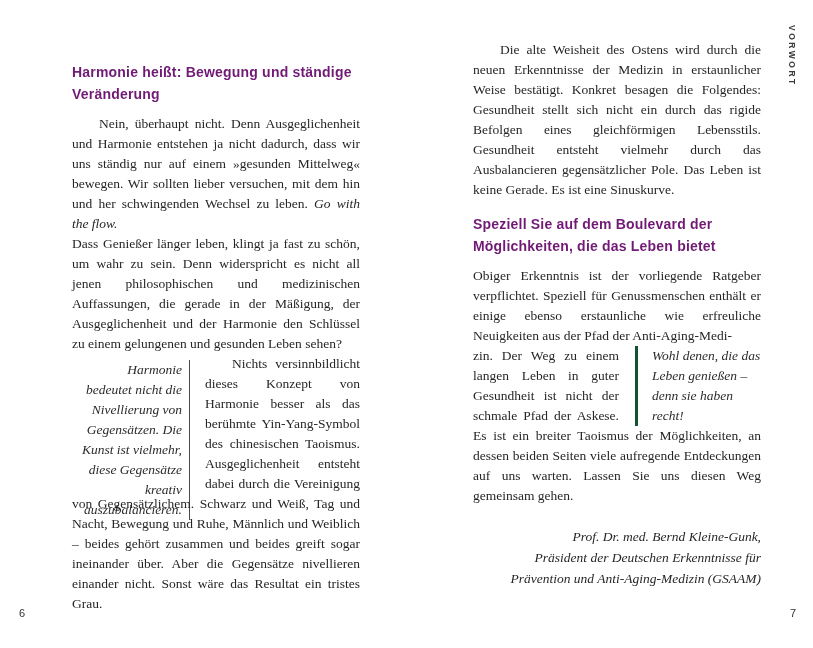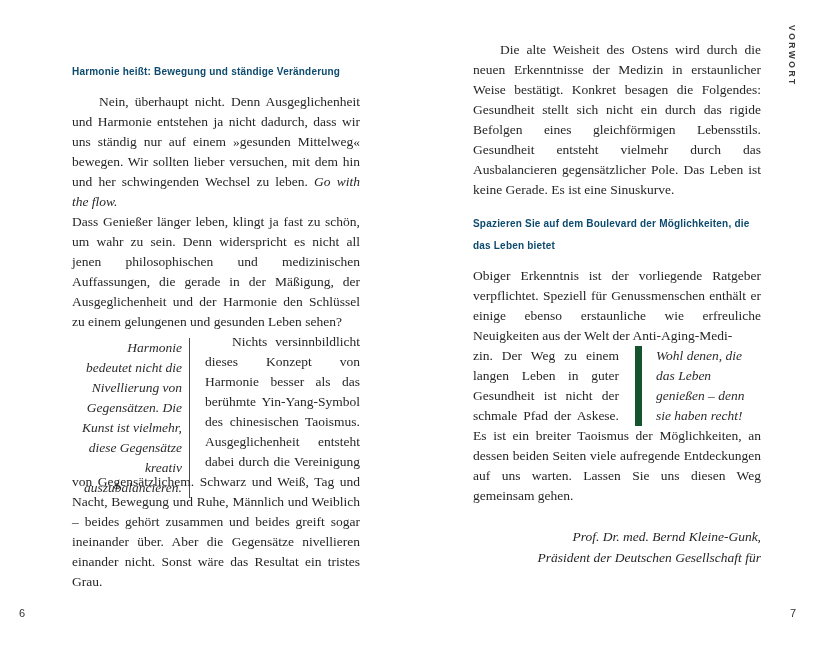--- a/index.html
+++ b/index.html
@@ -23,24 +23,24 @@
     -webkit-hyphens: auto;
   }
   .left-col  { left: 72px; }
   .right-col { left: 449px; margin-left: 24px; }
 
   .para { margin: 0; }
   .indent { text-indent: 27px; }
 
   h2.sec-heading {
     font-family: "Liberation Sans", sans-serif;
-    font-size: 10px;
+    font-size: 14px;
     line-height: 22px;
     font-weight: bold;
-    color: #0c4a6e;
+    color: #701a75;
     letter-spacing: 0.2px;
     text-align: left;
     margin: 0;
   }
   .left-col h2.sec-heading  { margin: 21px 0 9px 0; }
   .right-col h2.sec-heading { margin: 13px 0 9px 0; }
 
   .ital { font-style: italic; }
 
   
@@ -64,21 +64,21 @@
   }
   
   .note-float-right {
     float: right;
     width: 142px;
     height: 76px;
     box-sizing: border-box;
   }
   .note-inner-right {
     margin-left: 16px;
-    border-left: 7px solid #14532d;
+    border-left: 3px solid #14532d;
     padding-left: 14px;
     text-align: left;
     font-style: italic;
     font-size: 13.5px;
     line-height: 20px;
     color: #2b2b2b;
   }
 
   .signature {
     margin-top: 20px;
@@ -126,34 +126,35 @@
     <div class="note-float-left">
       <div class="note-inner-left">Harmonie bedeutet nicht die Nivellierung von Gegensätzen. Die Kunst ist vielmehr, diese Gegensätze kreativ auszubalancieren.</div>
     </div>
     <span>Nichts versinnbildlicht dieses Konzept von Harmonie besser als das berühmte Yin-Yang-Symbol des chinesischen Taoismus. Ausgeglichenheit entsteht dabei durch die Vereinigung von Gegensätzlichem. Schwarz und Weiß, Tag und Nacht, Bewegung und Ruhe, Männlich und Weiblich – beides gehört zusammen und beides greift sogar ineinander über. Aber die Gegensätze nivellieren einander nicht. Sonst wäre das Resultat ein tristes Grau.</span>
   </div>
 </div>
 
 <div class="page-col right-col">
   <p class="para indent">Die alte Weisheit des Ostens wird durch die neuen Erkenntnisse der Medizin in erstaunlicher Weise bestätigt. Konkret besagen die Folgendes: Gesundheit stellt sich nicht ein durch das rigide Befolgen eines gleichförmigen Lebensstils. Gesundheit entsteht vielmehr durch das Ausbalancieren gegensätzlicher Pole. Das Leben ist keine Gerade. Es ist eine Sinuskurve.</p>
 
-  <h2 class="sec-heading">Spazieren Sie auf dem Boulevard der Möglichkeiten, die das Leben bietet</h2>
+  <h2 class="sec-heading">Speziell Sie auf dem Boulevard der Möglichkeiten, die das Leben bietet</h2>
 
-  <p class="para">Obiger Erkenntnis ist der vorliegende Ratgeber verpflichtet. Speziell für Genussmenschen enthält er einige ebenso erstaunliche wie erfreuliche Neuigkeiten aus der Welt der Anti-Aging-Medi-</p>
+  <p class="para">Obiger Erkenntnis ist der vorliegende Ratgeber verpflichtet. Speziell für Genussmenschen enthält er einige ebenso erstaunliche wie erfreuliche Neuigkeiten aus der Pfad der Anti-Aging-Medi-</p>
 
   <div class="para">
     <div class="note-float-right">
       <div class="note-inner-right">Wohl denen, die das Leben genießen – denn sie haben recht!</div>
     </div>
     <span>zin. Der Weg zu einem langen Leben in guter Gesundheit ist nicht der schmale Pfad der Askese. Es ist ein breiter Taoismus der Möglichkeiten, an dessen beiden Seiten viele aufregende Entdeckungen auf uns warten. Lassen Sie uns diesen Weg gemeinsam gehen.</span>
   </div>
 
   <div class="signature">
     <div>Prof. Dr. med. Bernd Kleine-Gunk,</div>
-    <div>Präsident der Deutschen Gesellschaft für</div>
+    <div>Präsident der Deutschen Erkenntnisse für</div>
+    <div>Prävention und Anti-Aging-Medizin (GSAAM)</div>
   </div>
 </div>
 
 <div class="vorwort-vertical">VORWORT</div>
 
 <div class="page-number left">6</div>
 
 <div class="page-number right">7</div>
 
 </body></html>

